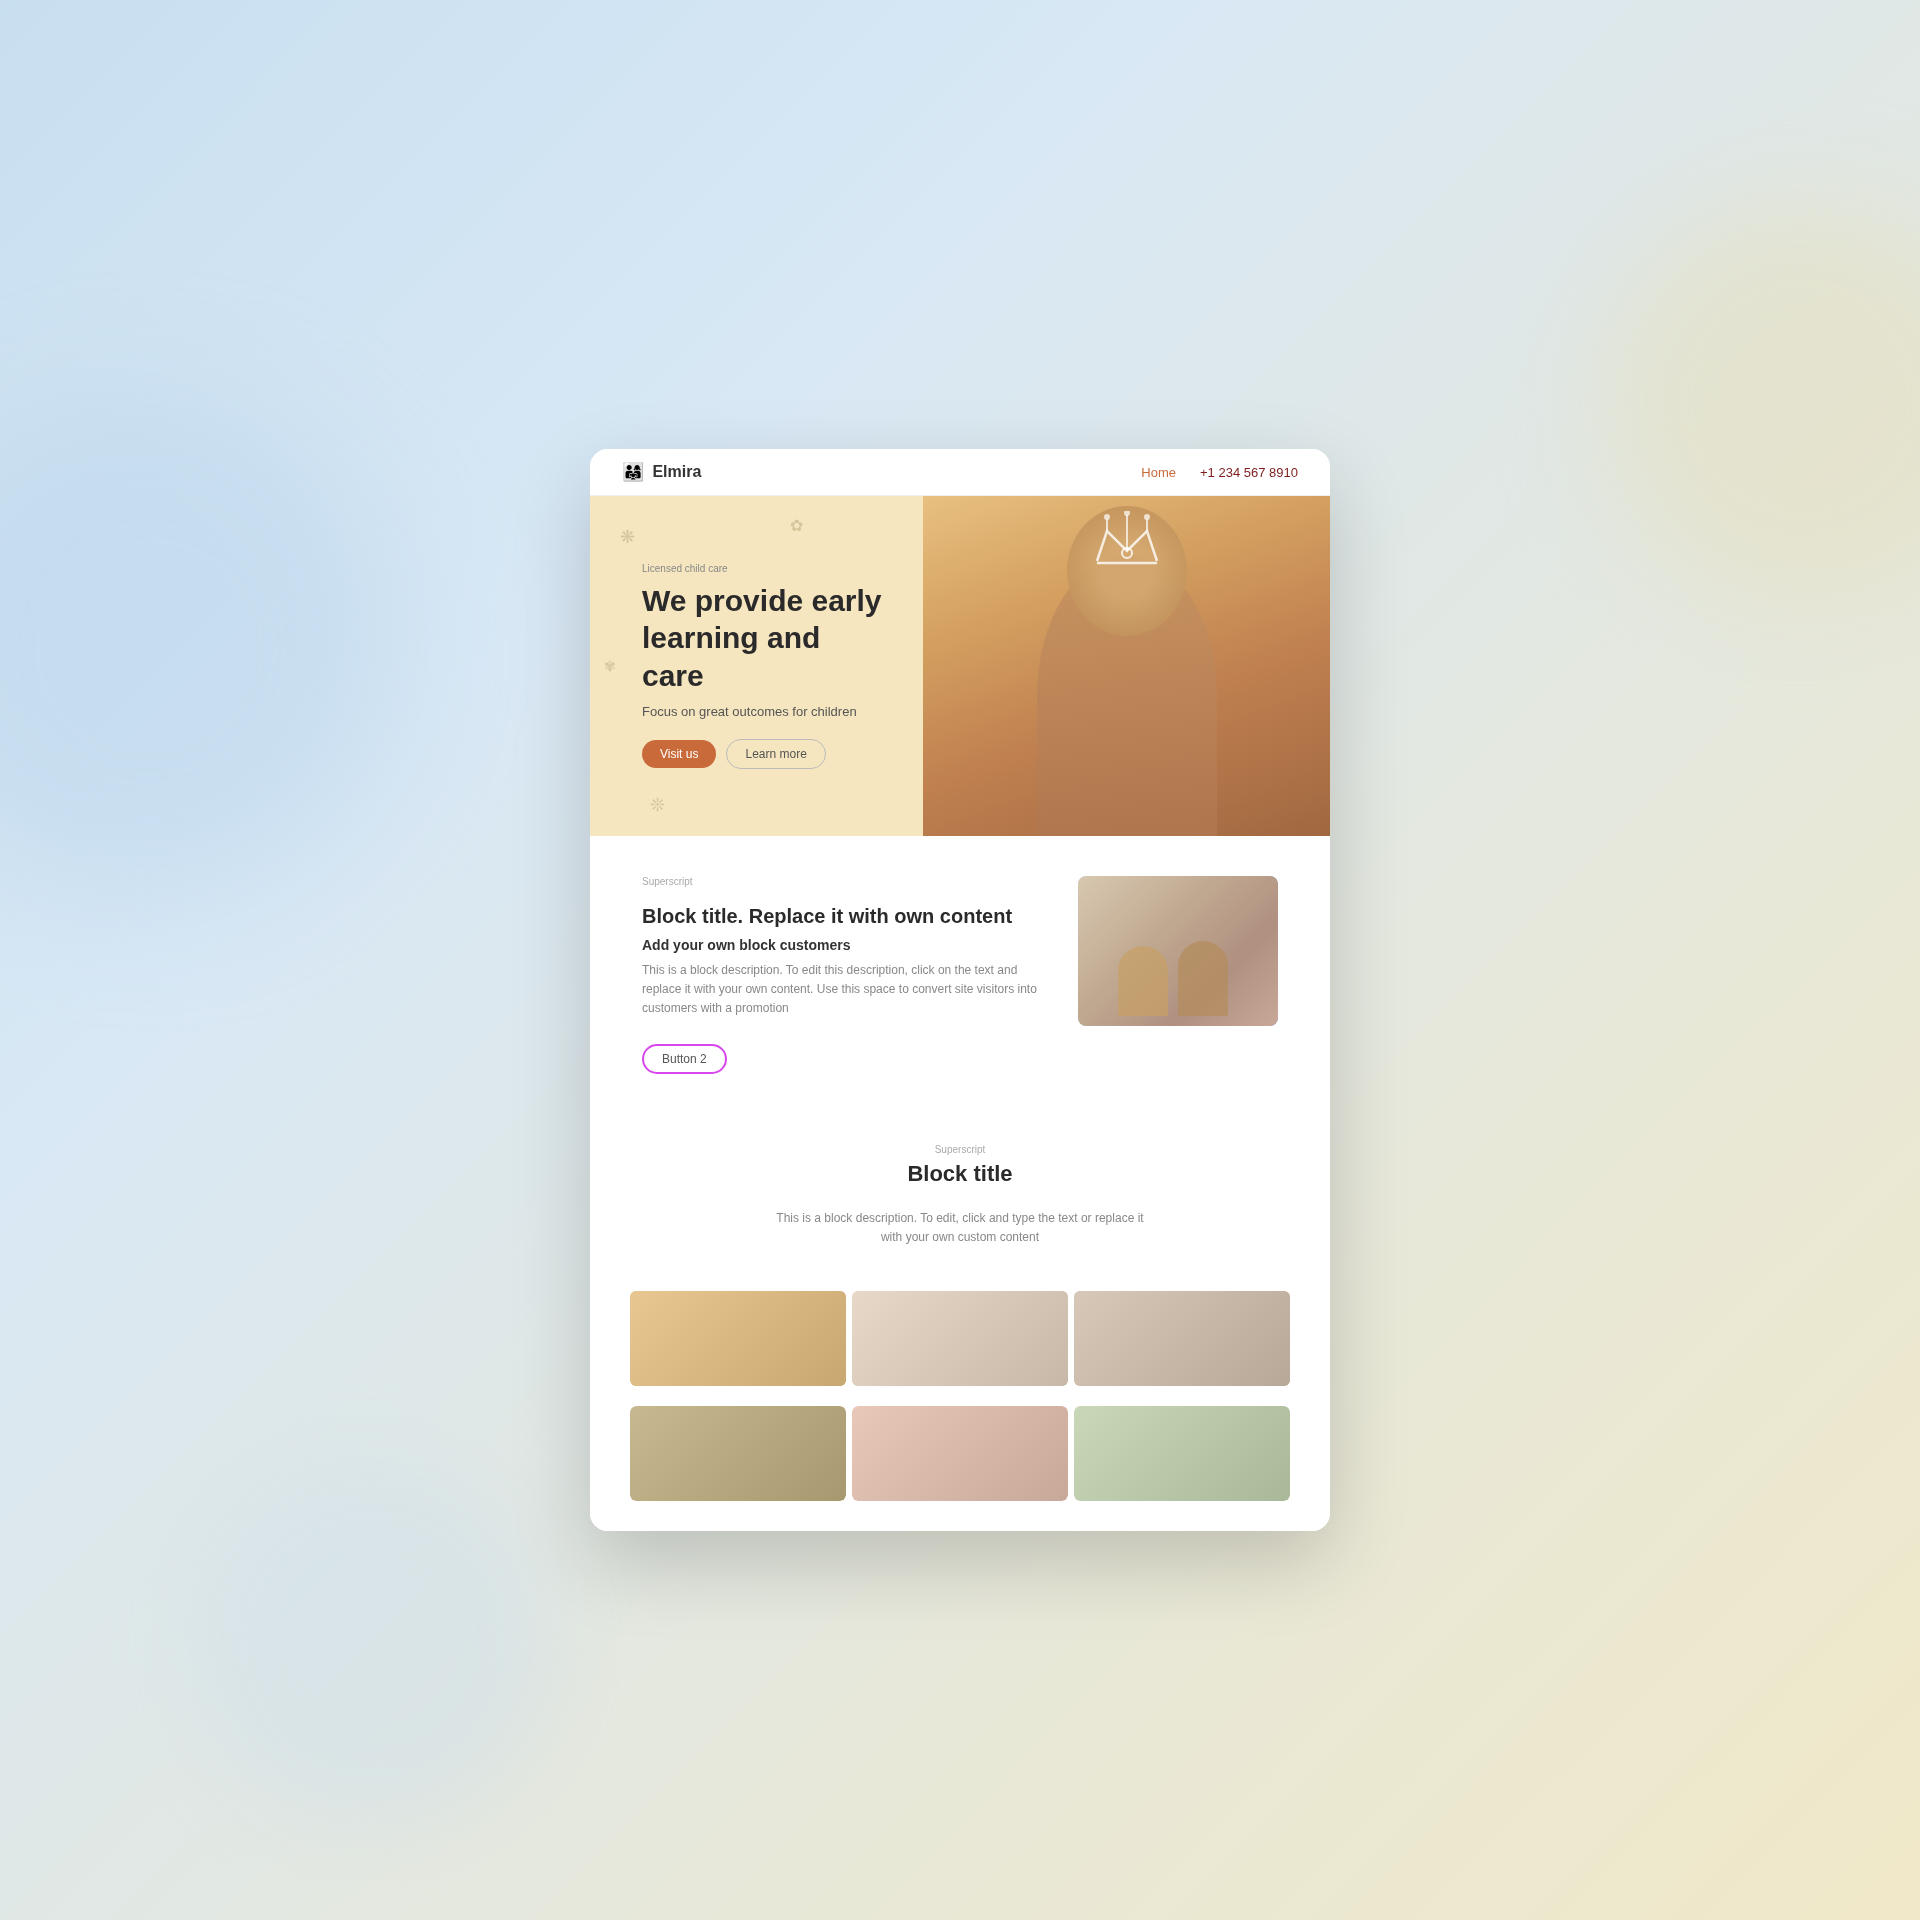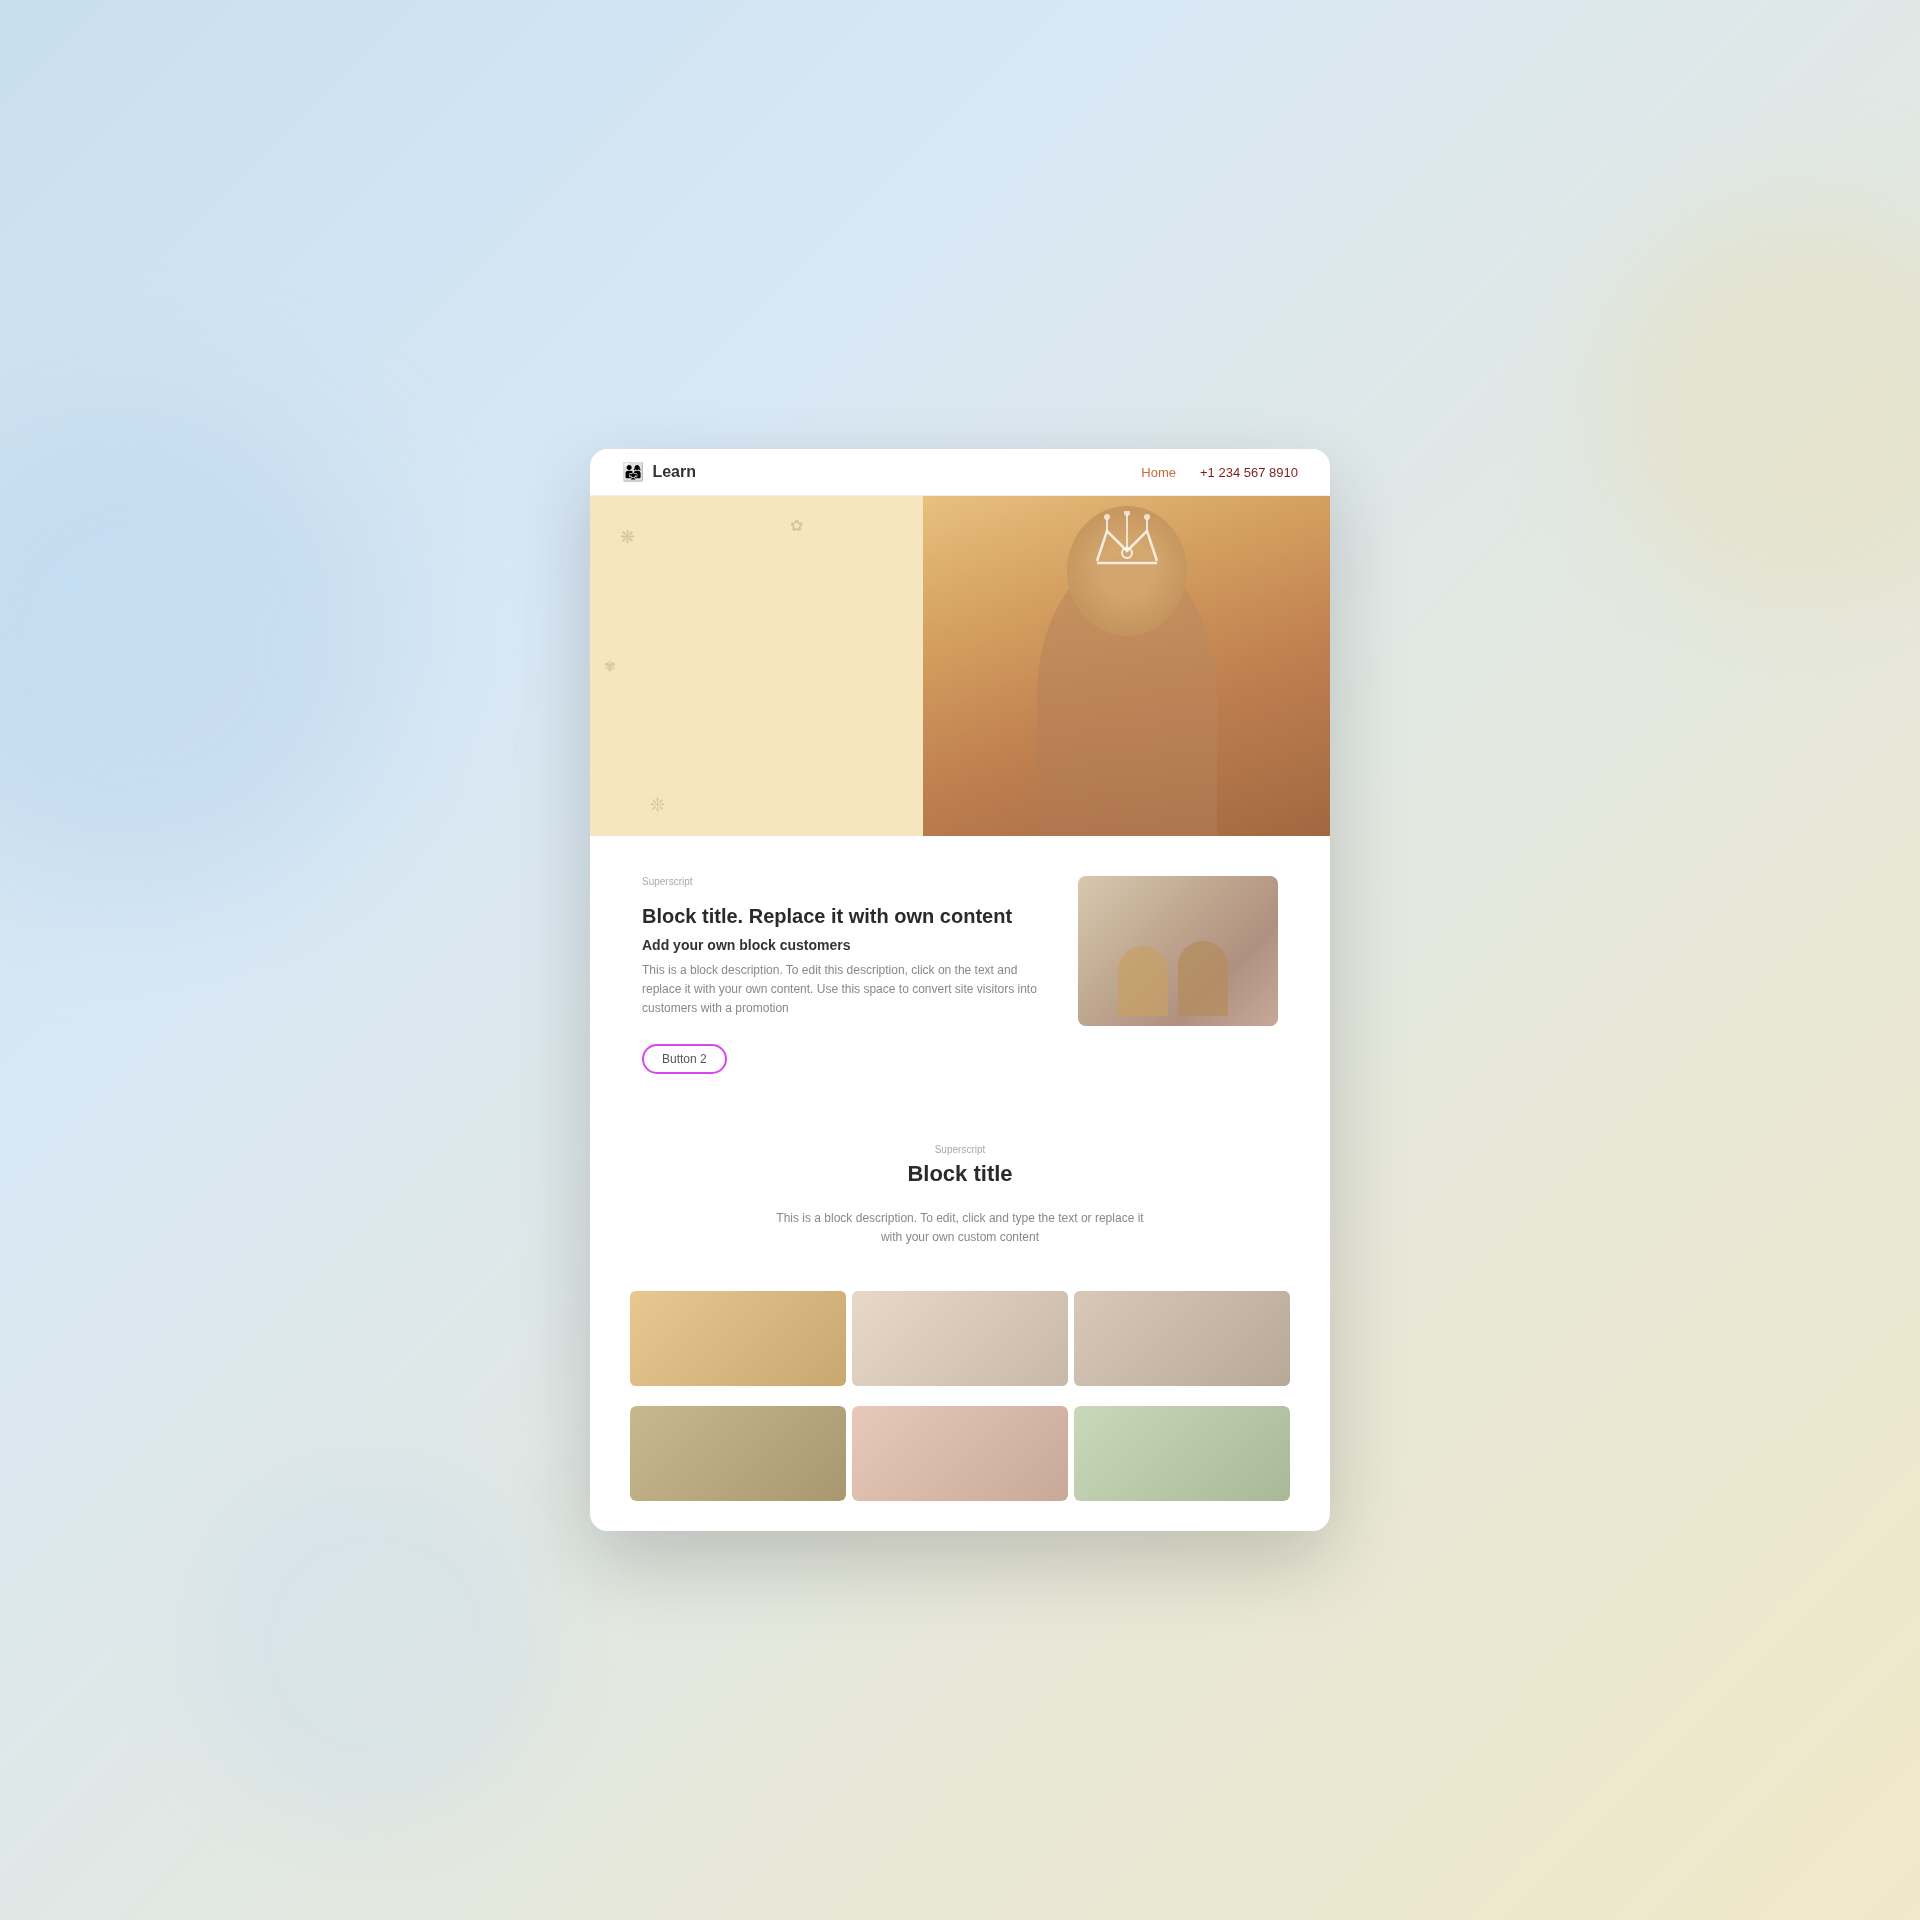--- a/index.html
+++ b/index.html
@@ -302,37 +302,46 @@
 
 <div class="bg-blob-left"></div>
 <div class="bg-blob-right"></div>
 <div class="bg-blob-bottom"></div>
 
 <div class="browser-window">
 
   <nav class="site-navbar">
     <div class="site-logo">
       <span class="site-logo-icon">👨‍👩‍👧</span>
-      <span class="site-logo-text">Learn</span>
+      <span class="site-logo-text">Elmira</span>
     </div>
     <div class="site-nav-links">
       <a class="site-nav-home">Home</a>
       <span class="site-nav-phone">+1 234 567 8910</span>
     </div>
   </nav>
 
   <section class="hero-section">
 
     <span class="hero-doodle doodle-tl">❋</span>
     <span class="hero-doodle doodle-tm">✿</span>
     <span class="hero-doodle doodle-ml">✾</span>
     <span class="hero-doodle doodle-mr">✿</span>
     <span class="hero-doodle doodle-bl">❊</span>
     <span class="hero-doodle doodle-br">✾</span>
 
+    <div class="hero-content">
+      <div class="hero-tag">Licensed child care</div>
+      <h1 class="hero-title">We provide early learning and care</h1>
+      <p class="hero-subtitle">Focus on great outcomes for children</p>
+      <div class="hero-buttons">
+        <button class="btn-visit">Visit us</button>
+        <button class="btn-learn">Learn more</button>
+      </div>
+    </div>
 
     <div class="hero-image-area">
       <div class="hero-img-placeholder">
 
         <div style="position:absolute; top:15px; left:50%; transform:translateX(-50%); z-index:3;">
           <svg width="80" height="60" viewBox="0 0 80 60" fill="none">
             <polyline points="10,50 20,20 40,40 60,20 70,50" stroke="white" stroke-width="2.5" fill="none" opacity="0.8"></polyline>
             <circle cx="40" cy="42" r="5" stroke="white" stroke-width="2" fill="none" opacity="0.8"></circle>
             <line x1="10" y1="52" x2="70" y2="52" stroke="white" stroke-width="2.5" opacity="0.8"></line>
 

